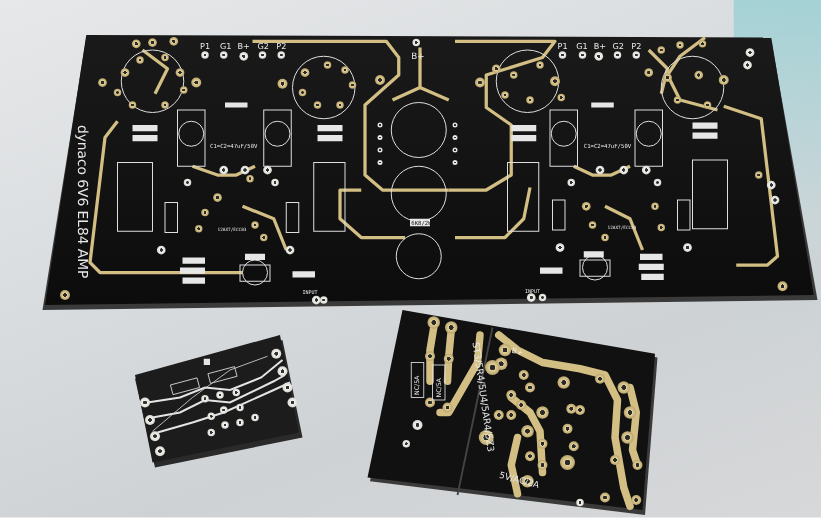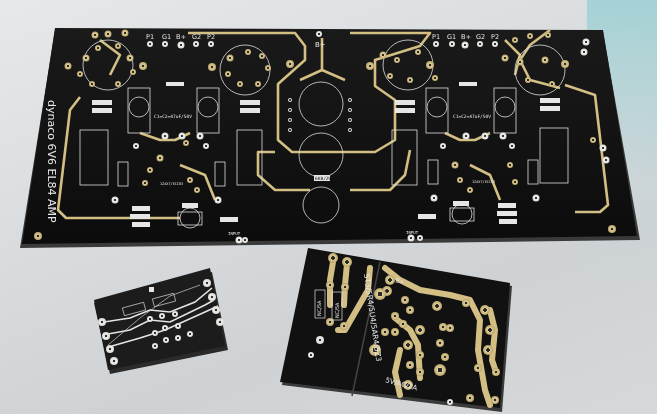--- a/index.html
+++ b/index.html
@@ -1,21 +1,21 @@
 <!DOCTYPE html>
 <html><head>
 <meta charset="utf-8">
 <style>
   html, body { margin: 0; padding: 0; }
   body {
     width: 657px; height: 414px; overflow: hidden; position: relative;
     background: linear-gradient(160deg, #e6e8ea 0%, #d9dcde 40%, #cfd2d4 70%, #d6d8da 100%);
     font-family: "DejaVu Sans", sans-serif;
   }
-  .scene { position: absolute; inset: 0; }
+  .scene { position: absolute; inset: 0; margin-left: 14px; }
   .teal-glare {
     position: absolute; right: 0; top: 0; width: 70px; height: 300px;
     background: linear-gradient(180deg, rgba(120,200,205,0.55), rgba(180,215,220,0.2) 60%, rgba(255,255,255,0));
   }
   svg { position: absolute; left: 0; top: 0; }
   .silk { font-family: "DejaVu Sans Mono", monospace; fill: #e8e8e8; }
   .silk-s { font-family: "DejaVu Sans", sans-serif; fill: #e8e8e8; }
 </style>
 </head>
 <body>

